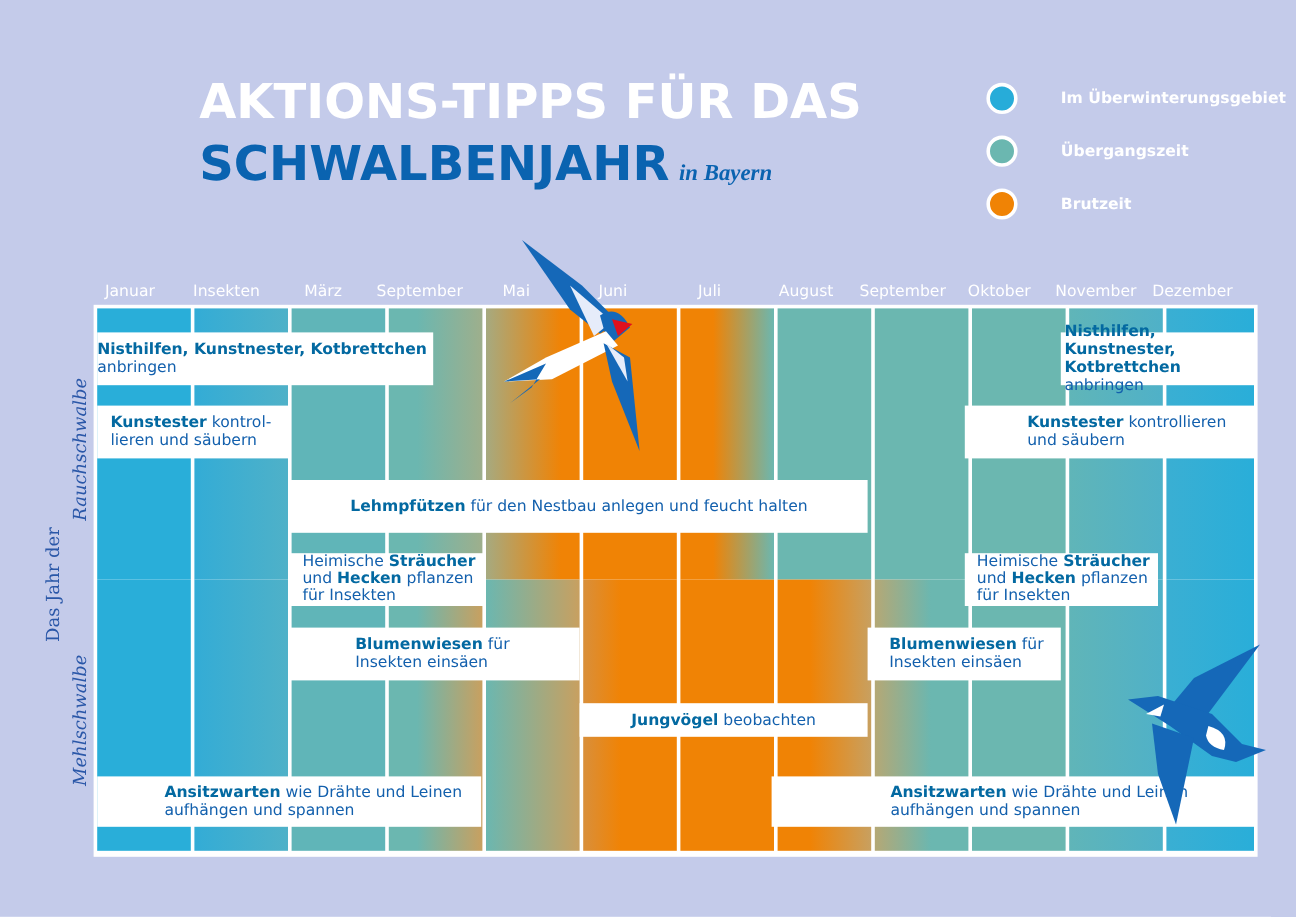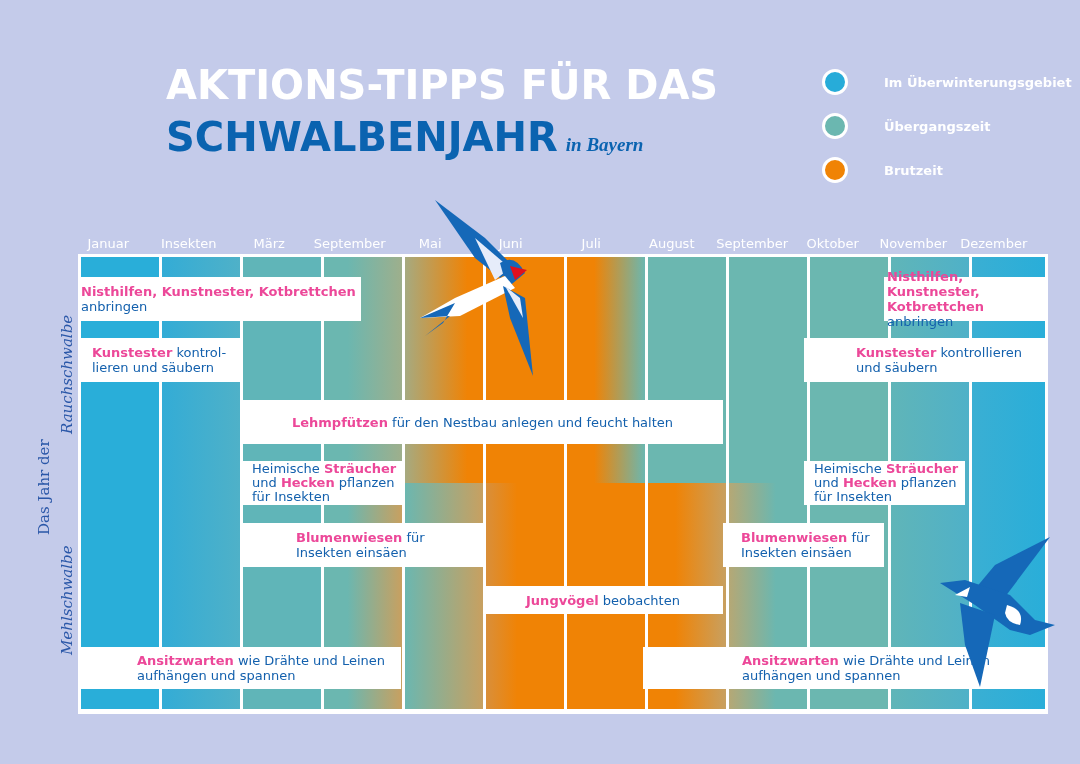--- a/index.html
+++ b/index.html
@@ -9,21 +9,21 @@
   .title2 .sub{font-size:19px;font-style:italic;margin-left:8px;font-family:Liberation Serif, serif;}
   .legend{position:absolute;left:822px;top:60px;}
   .legend-item{display:flex;align-items:center;height:44px;gap:30px;}
   .legend-dot{width:26px;height:26px;border-radius:50%;border:3px solid #fff;box-sizing:border-box;margin-right:6px;}
   .legend-label{color:#fff;font-weight:bold;font-size:13px;white-space:nowrap;}
   .months{position:absolute;left:68px;top:236px;width:966px;display:flex;}
   .month{width:80.5px;text-align:center;color:#fff;font-size:13px;}
   .frame{position:absolute;left:78px;top:254px;width:970px;height:460px;background:#fff;}
   .cell{position:absolute;}
   .box{position:absolute;background:#fff;color:#1360ad;font-size:13px;line-height:15px;display:flex;align-items:center;box-sizing:border-box;}
-  .box b{color:#ec4899;text-align:center;}
+  .box b{color:#0369a1;text-align:center;}
   .side{position:absolute;transform:rotate(-90deg);transform-origin:left top;white-space:nowrap;color:#2a57a8;font-family:"DejaVu Serif",serif;}
 </style>
 </head>
 <body>
 
 <div class="title1">AKTIONS-TIPPS FÜR DAS</div>
 <div class="title2"><span>SCHWALBENJAHR</span><span class="sub">in Bayern</span></div>
 
 <div class="legend">
   <div class="legend-item">

